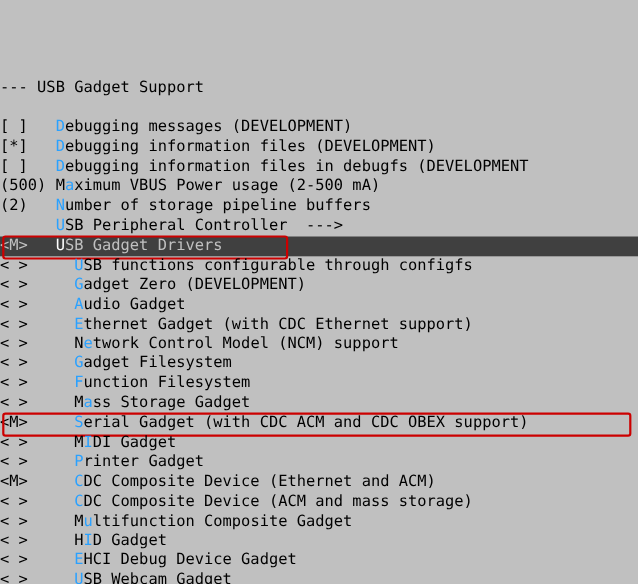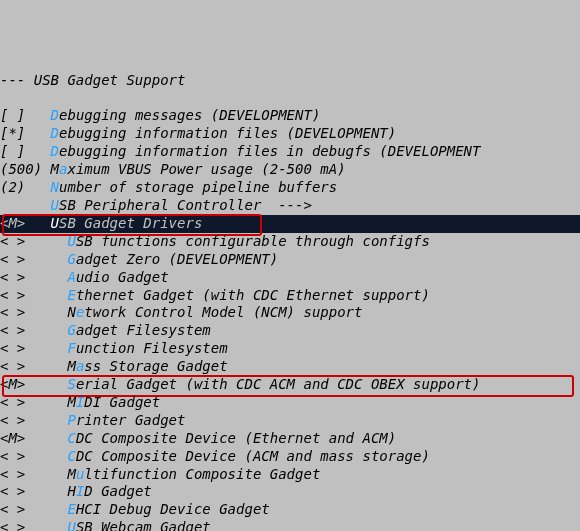--- a/index.html
+++ b/index.html
@@ -7,22 +7,22 @@
     padding: 0;
     background: #c0c0c0;
     font-family: "DejaVu Sans Mono", "Liberation Mono", "Courier New", monospace;
     font-size: 14px;
     line-height: 1.28;
     color: #000;
     white-space: pre;
     width: 580px;
     overflow: hidden;
   }
-  .line { display:block; position:relative; height:1.28em;font-style:italic; }
-  .sel { background:#0f172a; color:#c0c0c0; }
+  .line { display:block; position:relative; height:1.28em; }
+  .sel { background:#404040; color:#c0c0c0; }
   .sel .hot { color:#fff; }
   .hot { color:#2aa1ff; }
   .box {
     position:absolute;
     border:2px solid #cc0000;
     border-radius:3px;
     pointer-events:none;
   }
 </style>
 </head>

